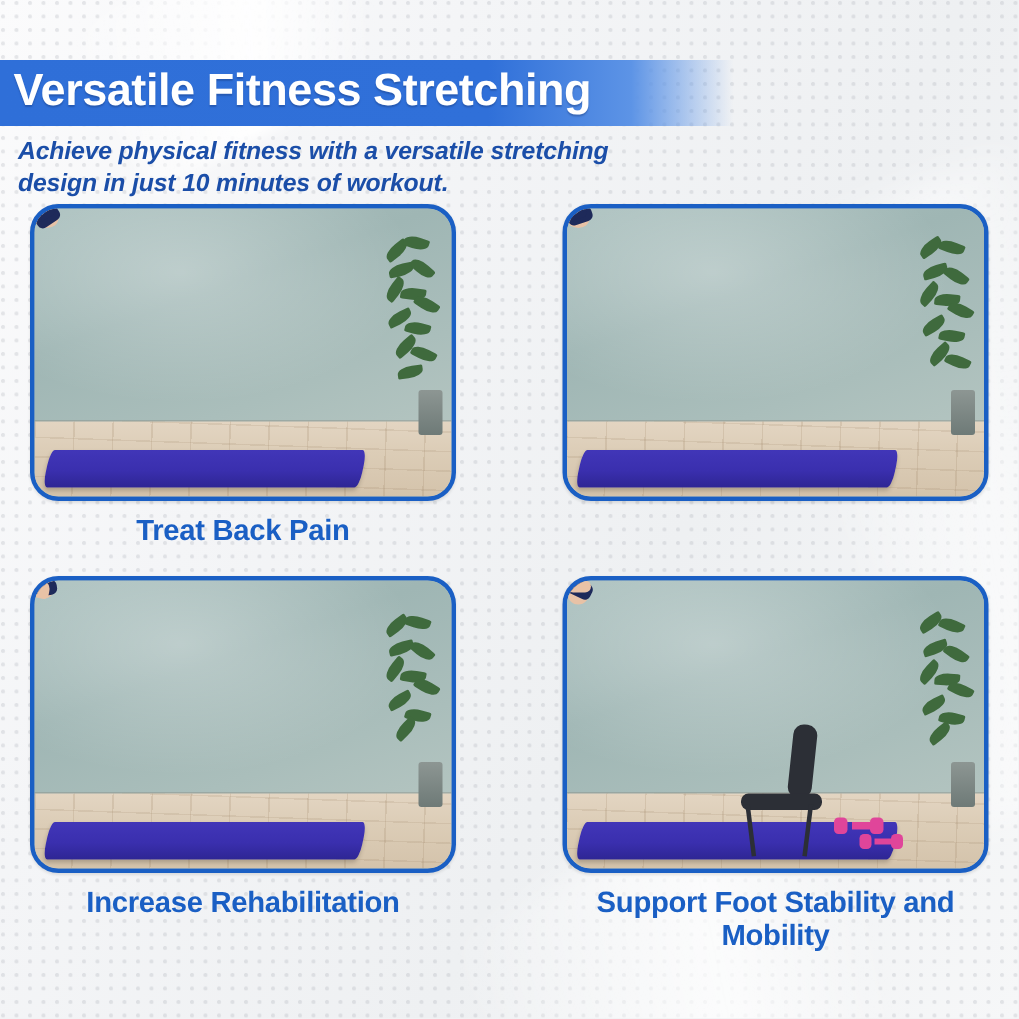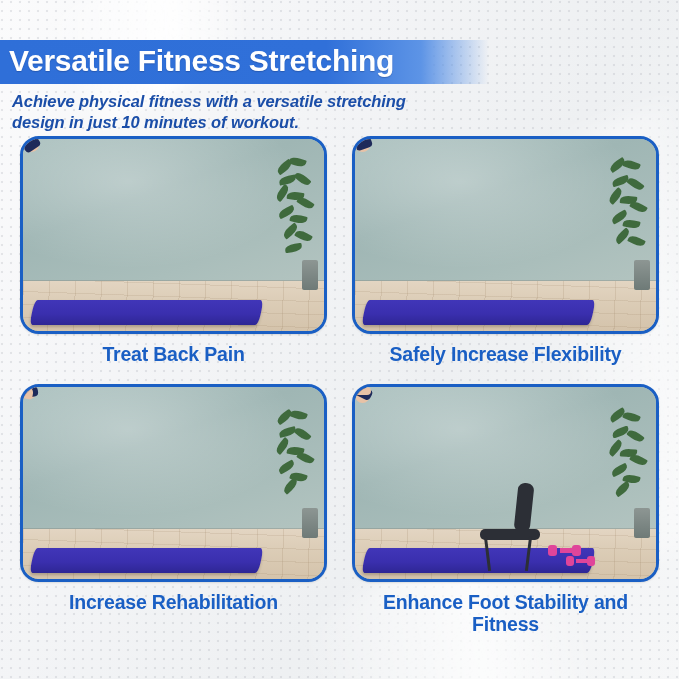--- a/index.html
+++ b/index.html
@@ -92,21 +92,21 @@
     left: 0;
     width: 679px;
   }
   .row {
     display: flex;
     justify-content: space-between;
     padding: 0 20px;
     box-sizing: border-box;
   }
   .row-2 { margin-top: 19px; }
-  .card { width: 307px; }
+  .card { width: 284px; }
   .photo-frame {
     position: relative;
     height: 192px;
     border: 3px solid #1a5fc4;
     border-radius: 19px;
     overflow: hidden;
     background: #a9bdbd;
     box-shadow: 0 1px 2px rgba(0,0,0,0.10);
   }
   .caption {
@@ -295,21 +295,20 @@
               <span class="foot-cuff cuff-navy" style="left:34%;top:37%;width:17px;height:10px;border-radius:4px;transform:rotate(-18deg)"></span>
               <span class="foot-cuff cuff-navy" style="left:36%;top:44%;width:13px;height:7px;border-radius:3px;transform:rotate(-14deg)"></span>
               
               <span class="limb skin" style="left:26%;top:62%;width:6px;height:18%;border-radius:4px;transform:rotate(9deg)"></span>
               <span class="cord cord-line" style="left:29%;top:41%;width:1.6px;height:28%;transform:rotate(11deg);transform-origin:top left;opacity:.85"></span>
               <span class="cord cord-line" style="left:32%;top:40%;width:1.6px;height:28%;transform:rotate(8deg);transform-origin:top left;opacity:.6"></span>
               <span class="cord cuff-navy" style="left:27%;top:58%;width:5px;height:9px;border-radius:2px"></span>
             </div>
           </div>
         </div>
-        <div class="caption">Safely Increase Flexibility</div>
       </div>
 
     </div>
 
     <div class="row row-2">
 
       <div class="card">
         <div class="photo-frame">
           <div class="scene">
             <div class="wall"></div>
@@ -402,18 +401,18 @@
               <span class="dumbbell-pink" style="position:absolute;left:12px;top:4px;width:12px;height:5px"></span>
               <span class="dumbbell-pink" style="position:absolute;left:24px;top:1px;width:9px;height:11px;border-radius:3px"></span>
             </div>
             <div class="dumbbell" style="left:70%;top:88%;width:30px;height:11px">
               <span class="dumbbell-pink" style="position:absolute;left:0;top:0;width:8px;height:10px;border-radius:3px"></span>
               <span class="dumbbell-pink" style="position:absolute;left:10px;top:3px;width:11px;height:4px"></span>
               <span class="dumbbell-pink" style="position:absolute;left:21px;top:0;width:8px;height:10px;border-radius:3px"></span>
             </div>
           </div>
         </div>
-        <div class="caption two-line">Enhance Foot Stability and Fitness</div>
+        <div class="caption two-line">Support Foot Stability and Mobility</div>
       </div>
 
     </div>
   </div>
 </div>
 
 </body></html>

